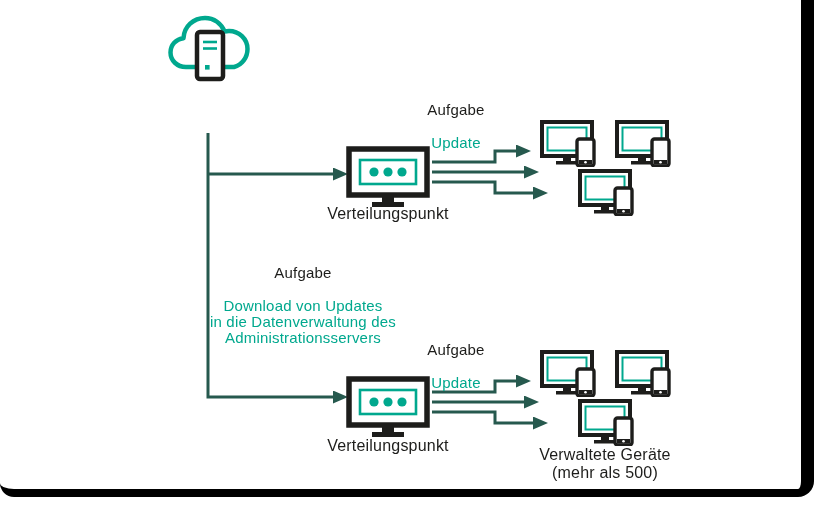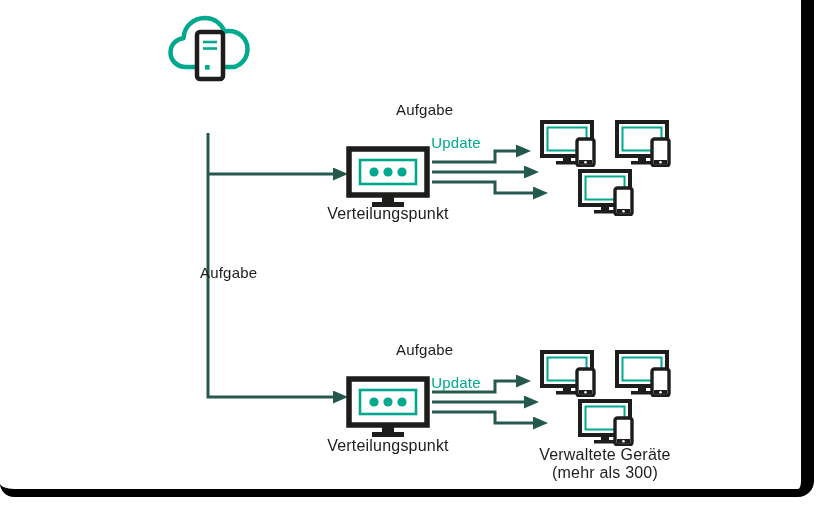--- a/index.html
+++ b/index.html
@@ -18,21 +18,21 @@
   svg{display:block;}
   .label{
     text-align:center;
     white-space:pre-line;
     font-size:16px;
     line-height:20px;
     color:#1d1d1b;
     letter-spacing:.2px;
   }
   .task-title{
-    text-align:left;
+    text-align:center;
     font-size:15px;
     line-height:17px;
     color:#1d1d1b;
     letter-spacing:.2px;
   }
   .task-name{
     text-align:center;
     white-space:pre-line;
     font-size:15px;
     line-height:16px;
@@ -91,20 +91,23 @@
     <circle cx="42" cy="26" r="4.6" fill="#00A88E"></circle>
     <circle cx="56" cy="26" r="4.6" fill="#00A88E"></circle>
     <rect x="36" y="49" width="12" height="7" fill="#1D1D1B"></rect>
     <rect x="26" y="56" width="32" height="5" fill="#1D1D1B"></rect>
   </svg>
 
   <div class="abs label" style="left:308px;top:204px;width:160px;">Verteilungspunkt</div>
 
   <div class="abs" style="left:200px;top:264px;width:206px;">
     <div class="task-title">Aufgabe</div>
+    <div class="task-name">Download von Updates
+in die Datenverwaltung des
+Administrationsservers</div>
   </div>
 
   <div class="abs" style="left:396px;top:341px;width:120px;">
     <div class="task-title">Aufgabe</div>
     <div class="task-name">Update</div>
   </div>
 
   <svg class="abs" style="left:346px;top:376px;" width="84" height="63" viewBox="0 0 84 63">
     <rect x="3" y="3" width="78" height="46" fill="#ffffff" stroke="#1D1D1B" stroke-width="5.5"></rect>
     <rect x="14" y="14" width="56" height="24" fill="none" stroke="#00A88E" stroke-width="2.6"></rect>
@@ -167,15 +170,15 @@
     <rect x="2" y="2" width="50" height="34" fill="#ffffff" stroke="#1D1D1B" stroke-width="4"></rect>
     <rect x="7.5" y="7.5" width="39" height="23" fill="none" stroke="#00A88E" stroke-width="2"></rect>
     <rect x="23" y="36" width="8" height="5" fill="#1D1D1B"></rect>
     <rect x="16" y="41" width="22" height="3.5" fill="#1D1D1B"></rect>
     <rect x="37" y="19" width="17" height="27" rx="2.5" fill="#ffffff" stroke="#1D1D1B" stroke-width="3.4"></rect>
     <rect x="39" y="40" width="13" height="4.5" fill="#1D1D1B"></rect>
     <circle cx="45.5" cy="42.2" r="1.3" fill="#ffffff"></circle>
   </svg>
 
   <div class="abs label" style="left:515px;top:446px;width:180px;line-height:18px;">Verwaltete Geräte
-(mehr als 300)</div>
+(mehr als 500)</div>
 
 </div>
 
 </body></html>

